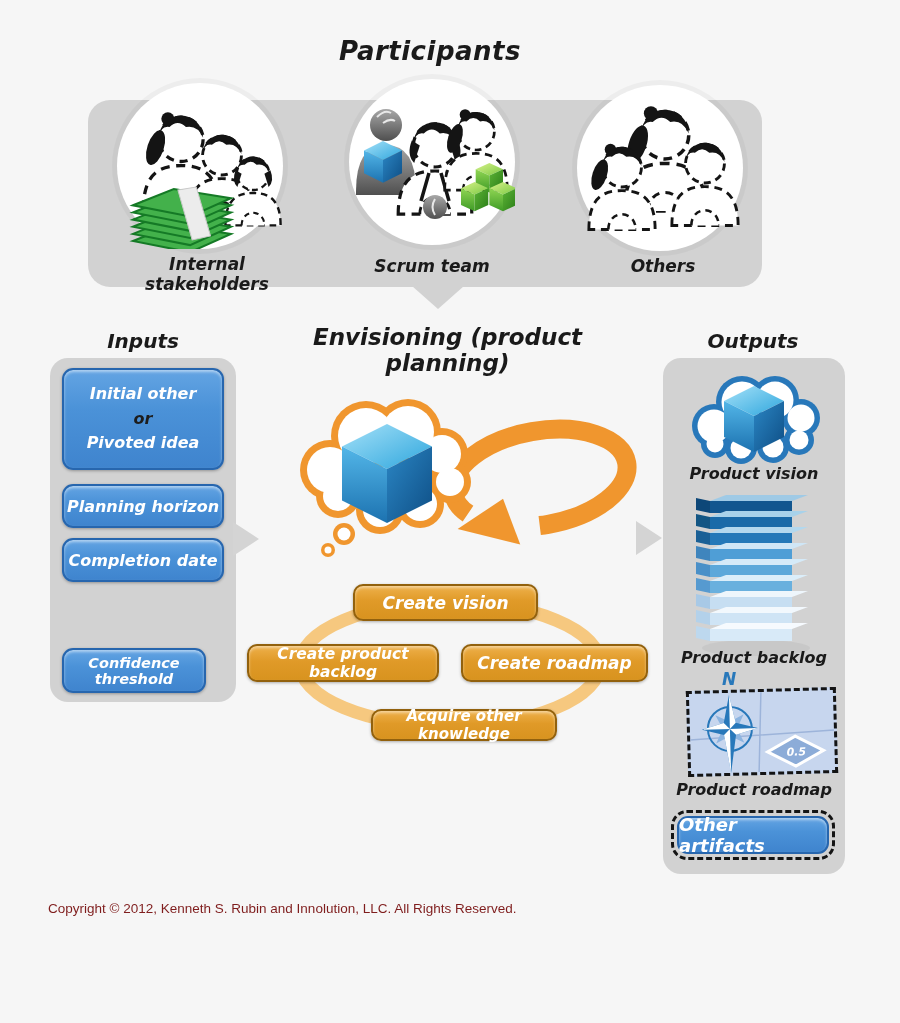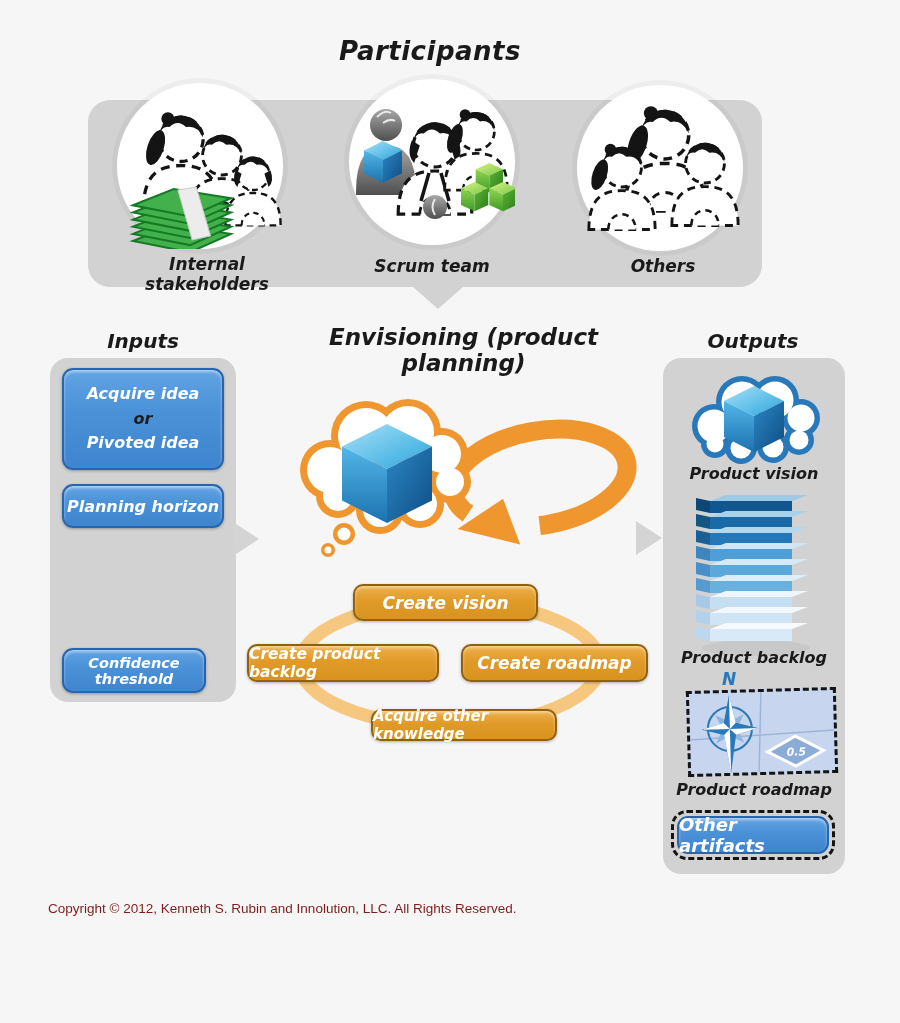--- a/index.html
+++ b/index.html
@@ -24,21 +24,21 @@
 
   .blue-btn { position:absolute; border-radius:11px; border:2px solid #2766ae;
     background:linear-gradient(180deg,#63a4e3 0%,#4b92d8 40%,#3f84ce 100%);
     box-shadow:inset 0 2px 3px rgba(255,255,255,.5), 0 1px 3px rgba(0,0,0,.3);
     color:#fff; font-style:italic; font-weight:600; display:flex; align-items:center; justify-content:center; text-align:center; }
   .blue-btn .dark-or { color:#1d1d1d; }
 
   .orange-btn { position:absolute; border-radius:10px; border:2px solid #92610d;
     background:linear-gradient(180deg,#eeb04a 0%,#e09a28 45%,#d8931f 100%);
     box-shadow:inset 0 2px 3px rgba(255,255,255,.45), 0 1px 3px rgba(0,0,0,.3);
-    color:#fff; font-style:italic; font-weight:600; display:flex; align-items:center; justify-content:center; text-align:left; }
+    color:#fff; font-style:italic; font-weight:600; display:flex; align-items:center; justify-content:center; text-align:center; }
 
   .out-label { position:absolute; font-size:16px; font-weight:700; text-align:center; width:182px; left:663px; }
 
   .map-box { position:absolute; left:687px; top:689px; width:150px; height:86px;
     background:#c7d6ee; border:3px dashed #141414; transform:rotate(-1.6deg); }
 
   .dash-wrap { position:absolute; left:671px; top:810px; width:164px; height:50px;
     border:3px dashed #141414; border-radius:16px; padding:3px; }
   .dash-wrap .inner { position:relative; width:100%; height:100%; border-radius:11px; border:2px solid #2766ae;
     background:linear-gradient(180deg,#63a4e3,#4b92d8 40%,#3f84ce);
@@ -183,28 +183,29 @@
   <div class="p-label hand" style="left:603px;top:256px;width:120px;">Others</div>
 
   <div class="abs tri-down" style="left:412px;top:286px;"></div>
 
   <div class="abs hand col-title ctr" style="left:83px;top:328px;width:120px;height:26px;">Inputs</div>
 
   <div class="abs gray-panel" style="left:50px;top:358px;width:186px;height:344px;border-radius:18px;"></div>
   <div class="abs tri-right" style="left:233px;top:522px;"></div>
 
   <div class="blue-btn" style="left:62px;top:368px;width:162px;height:102px;font-size:16px;flex-direction:column;line-height:1.55;">
-    <span>Acquire idea</span>
+    <span>Initial other</span>
     <span class="dark-or">or</span>
     <span>Pivoted idea</span>
   </div>
   <div class="blue-btn" style="left:62px;top:484px;width:162px;height:44px;font-size:16px;">Planning horizon</div>
+  <div class="blue-btn" style="left:62px;top:538px;width:162px;height:44px;font-size:16px;">Completion date</div>
   <div class="blue-btn" style="left:62px;top:648px;width:144px;height:45px;font-size:14.5px;">Confidence threshold</div>
 
-  <div class="abs hand env-title ctr" style="left:291px;top:334px;width:345px;height:32px;">Envisioning (product planning)</div>
+  <div class="abs hand env-title ctr" style="left:275px;top:334px;width:345px;height:32px;">Envisioning (product planning)</div>
 
   <svg class="abs" style="left:430px;top:402px;" width="222" height="158" viewBox="0 0 222 158">
     <g transform="rotate(-10 110 76)">
       <ellipse cx="110" cy="76" rx="88" ry="47" fill="none" stroke="#f0962e" stroke-width="19" pathLength="100" stroke-dasharray="27 17 56 0"></ellipse>
       <polygon points="20,112 70,90 79,138" fill="#f0962e"></polygon>
     </g>
   </svg>
 
   <svg class="abs" style="left:282px;top:380px;" width="202" height="186" viewBox="0 0 202 186">
     <g fill="#f0962e">

